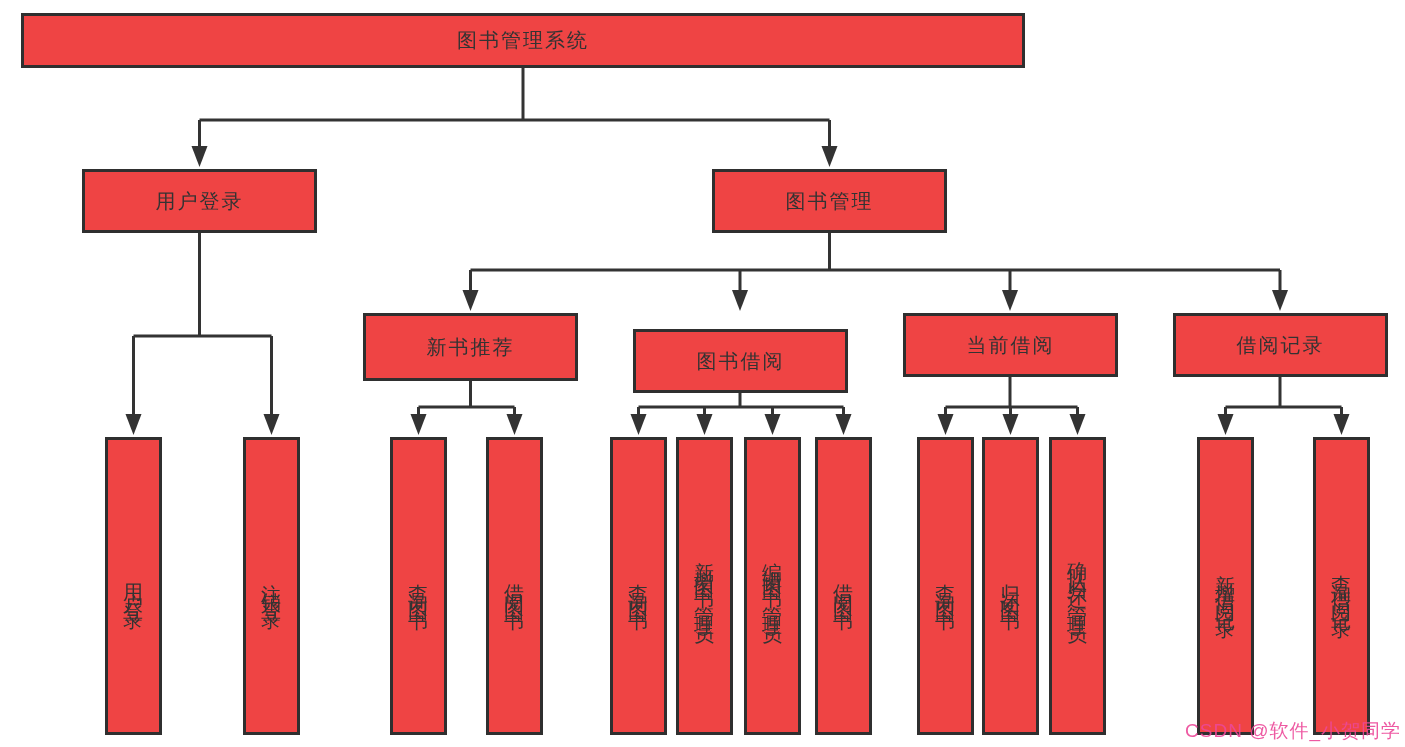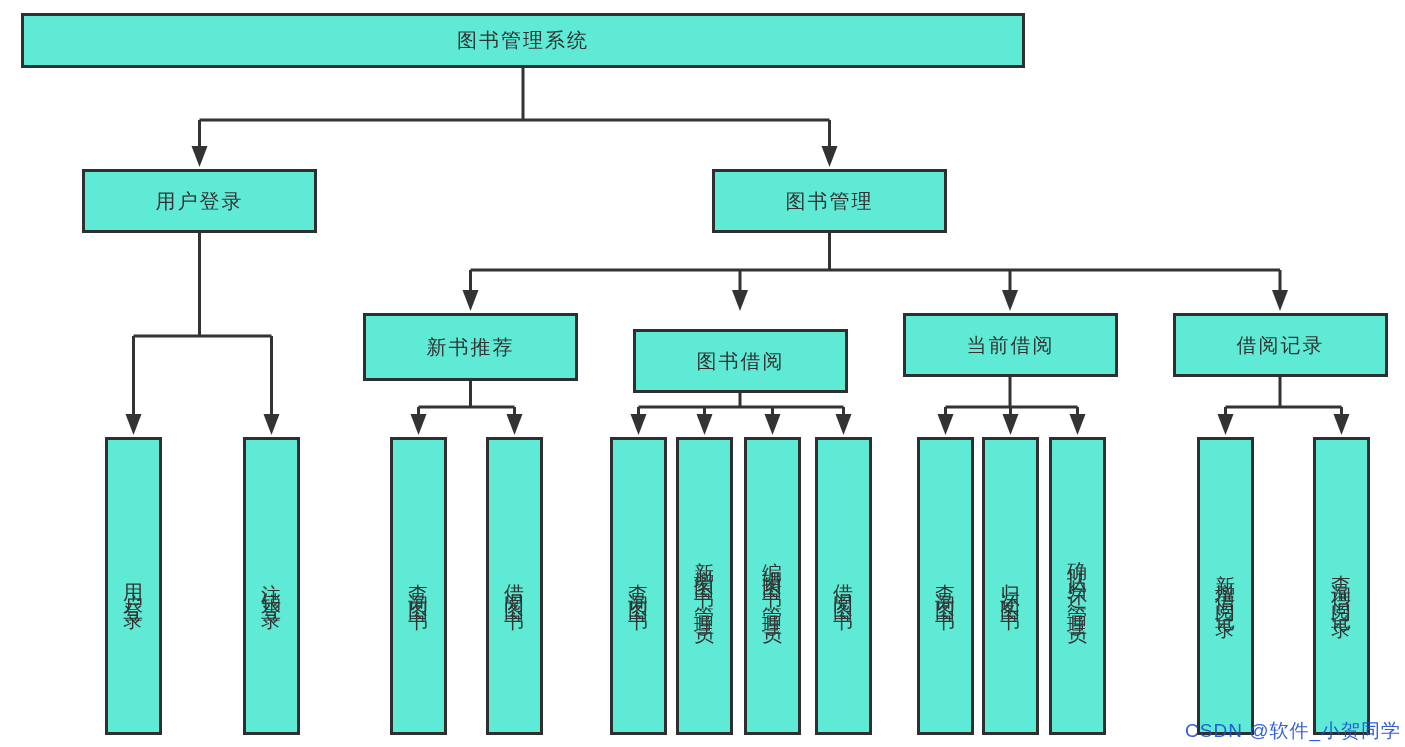--- a/index.html
+++ b/index.html
@@ -13,21 +13,21 @@
   }
   .connectors {
     position: absolute;
     left: 0; top: 0;
     width: 1405px; height: 747px;
   }
   .node {
     position: absolute;
     box-sizing: border-box;
     border: 3px solid #2f2f2f;
-    background: #5eead4;
+    background: #ef4444;
     display: flex;
     align-items: center;
     justify-content: center;
     color: #333333;
     font-size: 20px;
     letter-spacing: 2px;
     white-space: nowrap;
   }
   .leaf {
     writing-mode: vertical-rl;
@@ -56,21 +56,21 @@
   .n-d1 { left: 917px; }
   .n-d2 { left: 982px; }
   .n-d3 { left: 1049px; }
   .n-e1 { left: 1197px; }
   .n-e2 { left: 1313px; }
   .watermark {
     position: absolute;
     right: 4px;
     bottom: 3px;
     font-size: 19px;
-    color: #1d4ed8;
+    color: #ec4899;
     opacity: 0.9;
     letter-spacing: 1px;
     z-index: 5;
   }
 </style>
 </head>
 <body>
 
 <div class="canvas">
 

